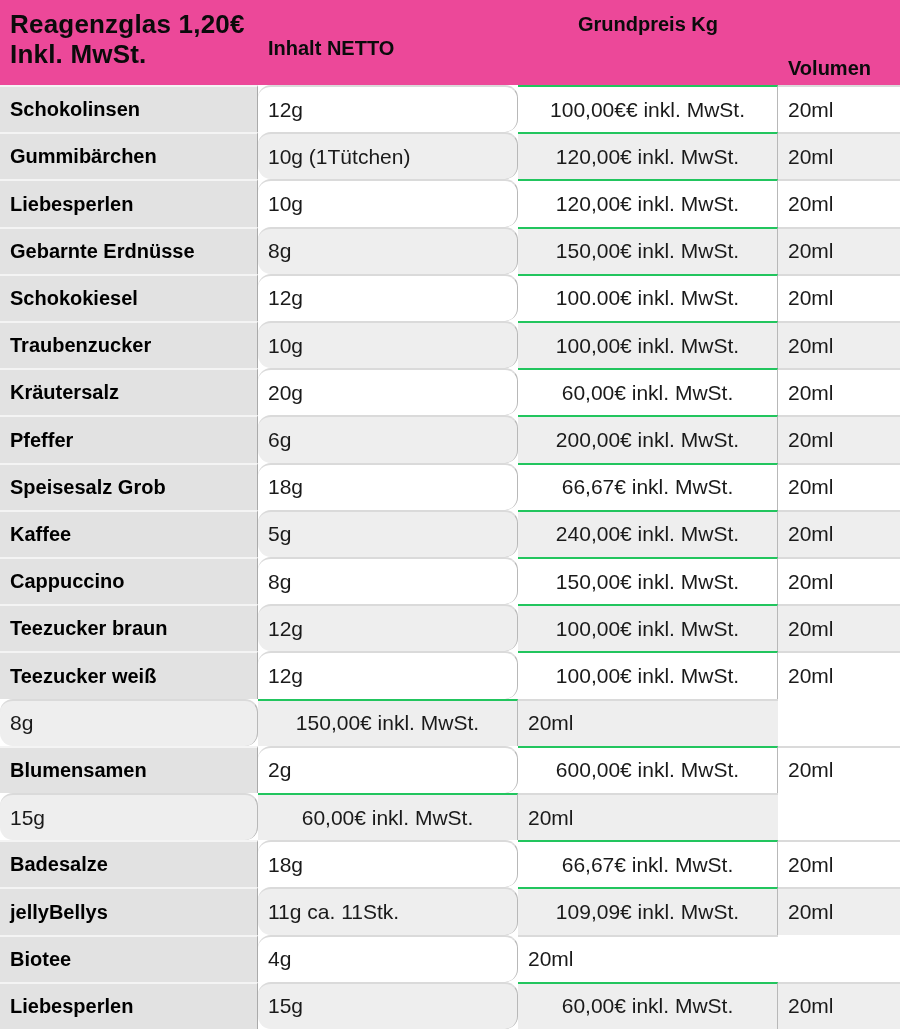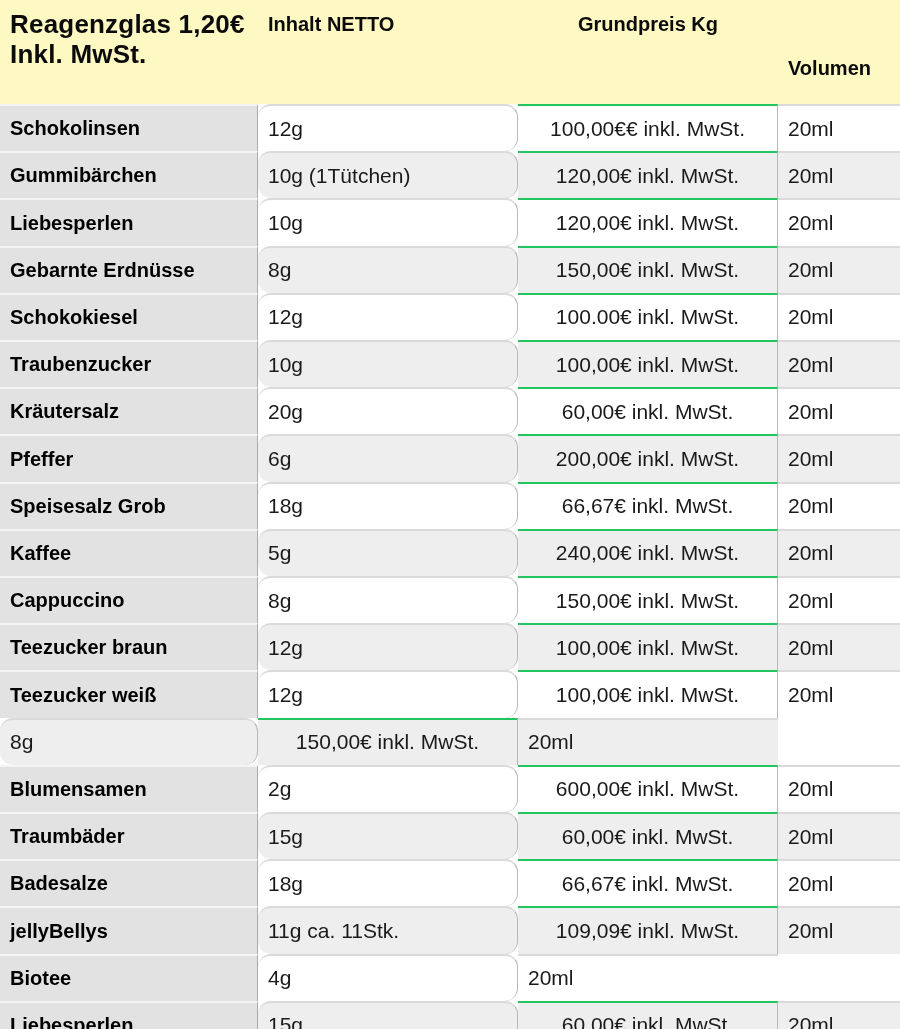--- a/index.html
+++ b/index.html
@@ -14,37 +14,38 @@
     height: 1029px;
     overflow: hidden;
     background: #ffffff;
   }
   .row {
     display: grid;
     grid-template-columns: 258px 260px 260px 122px;
   }
   
   .header {
-    height: 104px;
-    background: #fef9c3;
+    height: 85px;
+    background: #ec4899;
   }
   .hcell {
     box-sizing: border-box;
     font-weight: bold;
     color: #0b0b0b;
   }
   .h-name {
     padding: 9px 0 0 10px;
     font-size: 26px;
     line-height: 30px;
     letter-spacing: 0.2px;
   }
   .h-inhalt {
     padding: 13px 0 0 10px;
     font-size: 20px;
+    margin-top: 24px;
   }
   .h-preis {
     padding: 13px 0 0 0;
     font-size: 20px;
     text-align: center;
   }
   .h-vol {
     padding: 13px 0 0 10px;
     font-size: 20px;
     margin-top: 44px;
@@ -212,21 +213,20 @@
   </div>
 
   <div class="row data-row">
     <div class="cell cell-name">Blumensamen</div>
     <div class="cell cell-inhalt">2g</div>
     <div class="cell cell-preis">600,00€ inkl. MwSt.</div>
     <div class="cell cell-vol">20ml</div>
   </div>
 
   <div class="row data-row alt">
-    <div class="cell cell-name">Traumbäder</div>
     <div class="cell cell-inhalt">15g</div>
     <div class="cell cell-preis">60,00€ inkl. MwSt.</div>
     <div class="cell cell-vol">20ml</div>
   </div>
 
   <div class="row data-row">
     <div class="cell cell-name">Badesalze</div>
     <div class="cell cell-inhalt">18g</div>
     <div class="cell cell-preis">66,67€ inkl. MwSt.</div>
     <div class="cell cell-vol">20ml</div>

